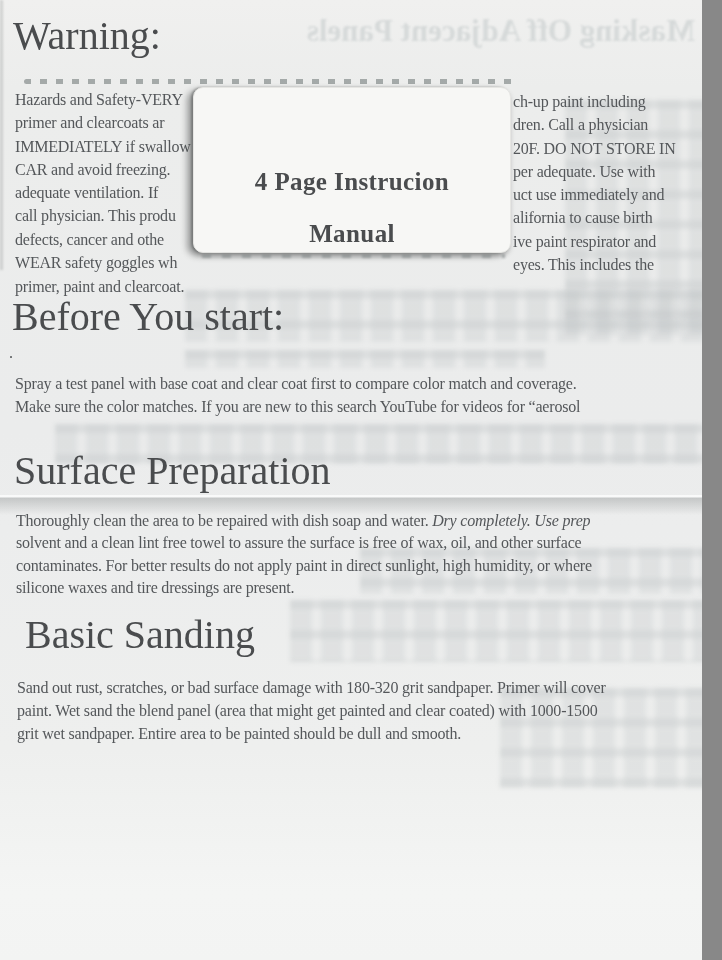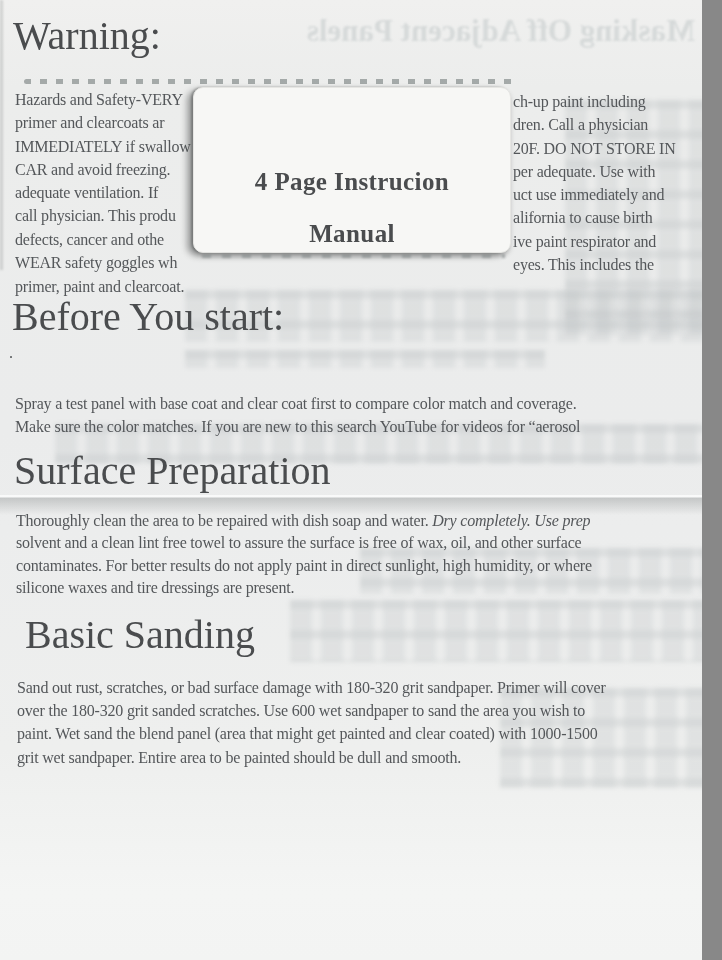--- a/index.html
+++ b/index.html
@@ -50,21 +50,21 @@
   }
   .h-warning{left:13px;top:12px;}
   .h-before{left:12px;top:293px;}
   .h-surface{left:14px;top:447px;}
   .h-basic{left:25px;top:611px;}
   .body-text{font-size:16px;color:#54575a;letter-spacing:-.2px;z-index:2;}
   .line{white-space:nowrap;}
   .warn-left{position:absolute;left:15px;top:88px;width:190px;line-height:23.3px;}
   .warn-right{position:absolute;left:513px;top:72px;width:200px;line-height:23.3px;margin-top:18px;}
   .warn-last{position:absolute;left:15px;top:275px;line-height:23.3px;}
-  .before-body{position:absolute;left:15px;top:372px;line-height:23px;margin-top:20px;}
+  .before-body{position:absolute;left:15px;top:372px;line-height:23px;}
   .surface-body{position:absolute;left:16px;top:510px;line-height:22.4px;}
   .sand-p1{position:absolute;left:17px;top:676px;line-height:23.2px;}
   .sand-p2{position:absolute;left:17px;top:778px;line-height:23.2px;}
   .stray{position:absolute;left:9px;top:344px;font-size:16px;color:#54575a;z-index:2;}
   .it{font-style:italic;}
   
   .label-card{
     position:absolute;left:193px;top:87px;width:318px;height:166px;z-index:3;
     background:#f7f7f5;border:1px solid #e6e6e3;border-radius:10px;
     box-shadow:-6px 3px 6px rgba(70,72,72,.48), -2px 0 2px rgba(70,72,72,.35), 0 3px 4px rgba(90,92,92,.25);
@@ -137,18 +137,17 @@
   <div class="surface-body body-text">
     <div class="line"><span>Thoroughly clean the area to be repaired with dish soap and water.  </span><span class="it">Dry completely. Use prep</span></div>
     <div class="line">solvent and a clean lint free towel to assure the surface is free of wax, oil, and other surface</div>
     <div class="line">contaminates. For better results do not apply paint in direct sunlight, high humidity, or where</div>
     <div class="line">silicone waxes and tire dressings are present.</div>
   </div>
 
   <div class="h1 h-basic">Basic Sanding</div>
   <div class="sand-p1 body-text">
     <div class="line">Sand out rust, scratches, or bad surface damage with 180-320 grit sandpaper. Primer will cover</div>
-    <div class="line">over the 180-320 grit sanded scratches. Use 600 wet sandpaper to sand the area you wish to</div>
     <div class="line">paint. Wet sand the blend panel (area that might get painted and clear coated) with 1000-1500</div>
     <div class="line">grit wet sandpaper. Entire area to be painted should be dull and smooth.</div>
   </div>
 
 </div>
 
 </body></html>

